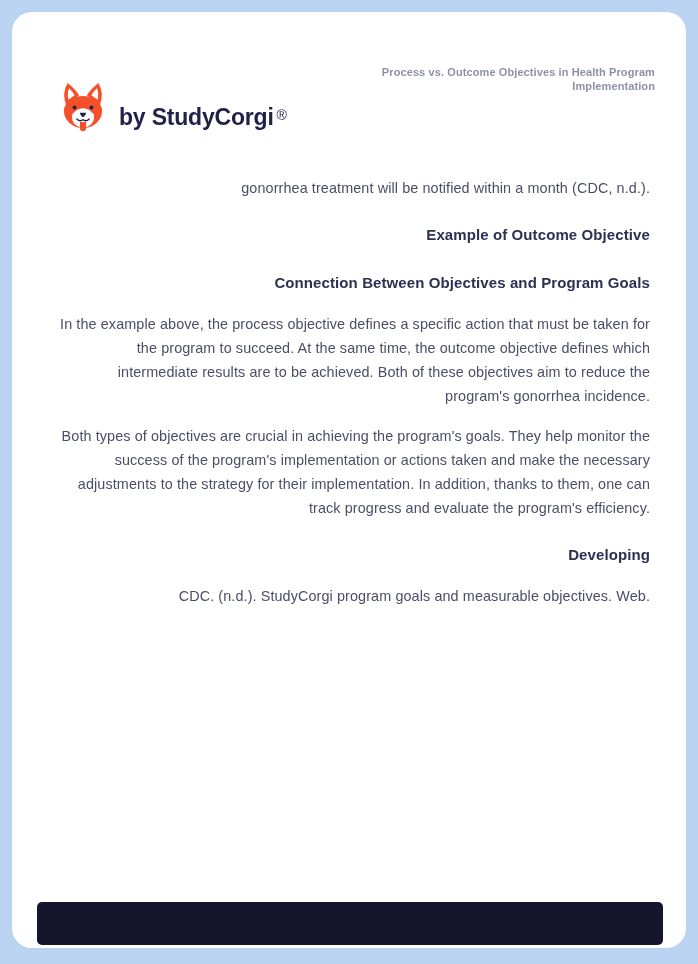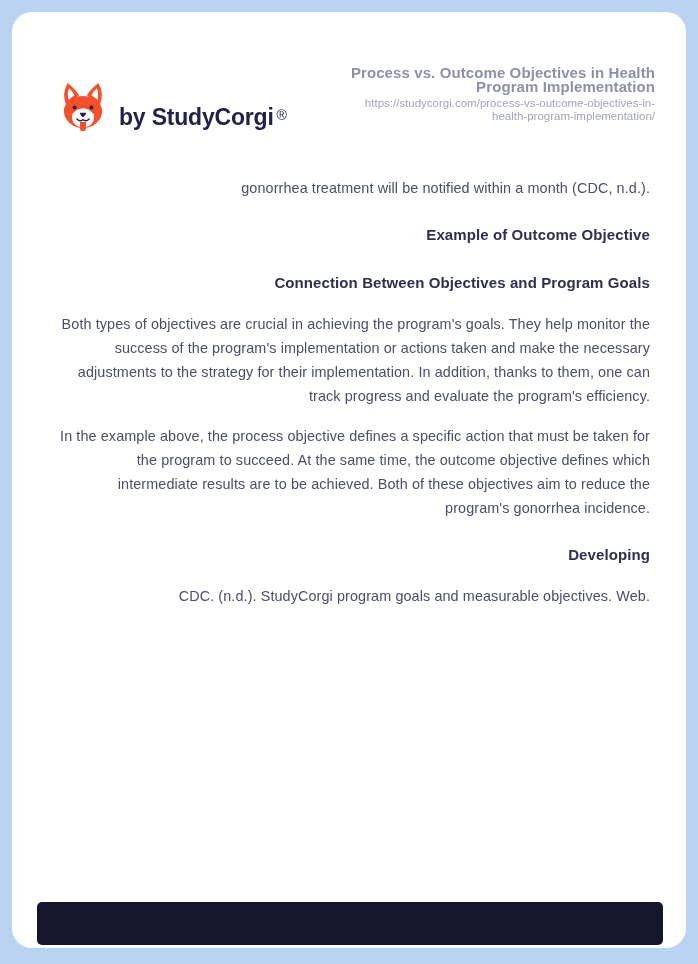--- a/index.html
+++ b/index.html
@@ -44,21 +44,21 @@
   }
   .reg-mark {
     font-size: 14px;
     font-weight: 400;
     color: #20224a;
     margin-left: 3px;
     margin-top: 12px;
   }
   .doc-meta { width: 322px; text-align: right; }
   .doc-title {
-    font-size: 15px;
+    font-size: 11px;
     font-weight: 700;
     line-height: 13.5px;
     color: #8e90a9;
     letter-spacing: 0.1px;
   }
   .doc-url {
     margin-top: 4px;
     font-size: 11.5px;
     font-weight: 400;
     line-height: 13px;
@@ -124,32 +124,31 @@
         <path d="M22 48 Q26 52 30 49 Q34 52 38 48" fill="none" stroke="#20224a" stroke-width="1.8" stroke-linecap="round"></path>
 
         <path d="M26 52 L34 52 L34 60 Q34 64 30 64 Q26 64 26 60 Z" fill="#f4502a"></path>
       </svg>
       <span class="brand-text">by StudyCorgi</span>
       <span class="reg-mark">®</span>
     </div>
 
     <div class="doc-meta">
       <div class="doc-title">Process vs. Outcome Objectives in Health Program Implementation</div>
-      <div class="doc-url">https://studycorgi.com/process-vs-outcome-objectives-in-health-program-implementation/</div>
     </div>
   </header>
 
   <main>
     <p>gonorrhea treatment will be notified within a month (CDC, n.d.).</p>
 
     <h2>Example of Outcome Objective</h2>
 
     <h2>Connection Between Objectives and Program Goals</h2>
+    <p>In the example above, the process objective defines a specific action that must be taken for the program to succeed. At the same time, the outcome objective defines which intermediate results are to be achieved. Both of these objectives aim to reduce the program's gonorrhea incidence.</p>
     <p>Both types of objectives are crucial in achieving the program's goals. They help monitor the success of the program's implementation or actions taken and make the necessary adjustments to the strategy for their implementation. In addition, thanks to them, one can track progress and evaluate the program's efficiency.</p>
-    <p>In the example above, the process objective defines a specific action that must be taken for the program to succeed. At the same time, the outcome objective defines which intermediate results are to be achieved. Both of these objectives aim to reduce the program's gonorrhea incidence.</p>
 
     <h2>Developing</h2>
     <p>CDC. (n.d.). StudyCorgi program goals and measurable objectives. Web.</p>
   </main>
 
   <div class="bottom-banner"></div>
 
 </div>
 
 </body></html>

